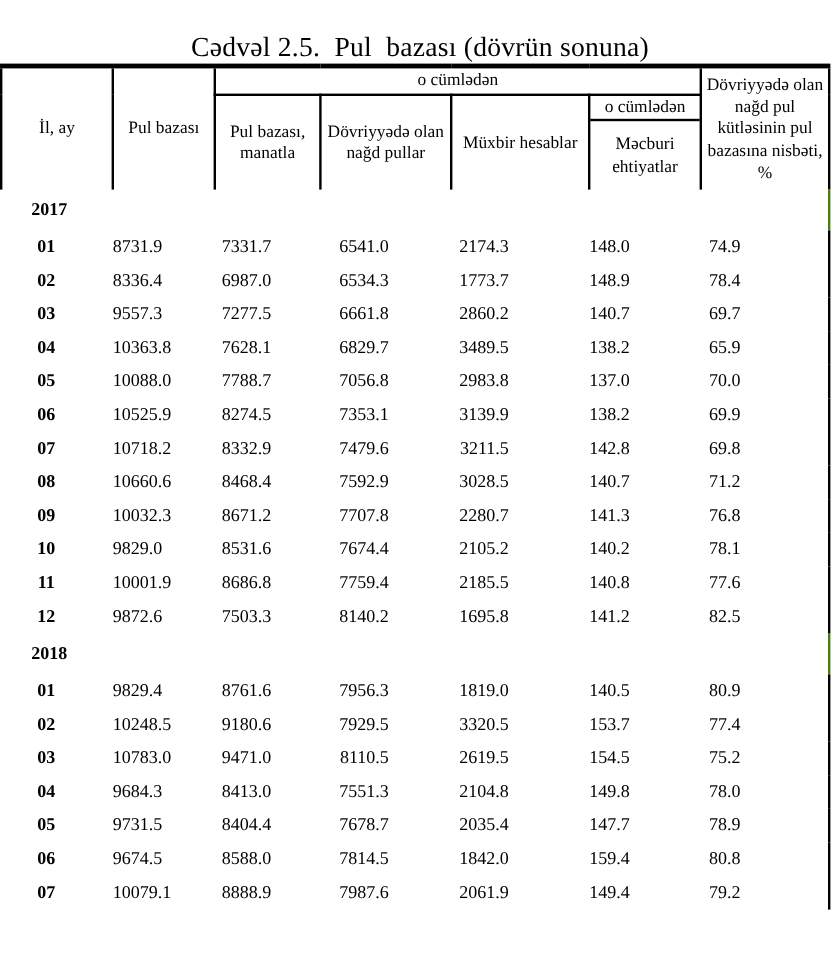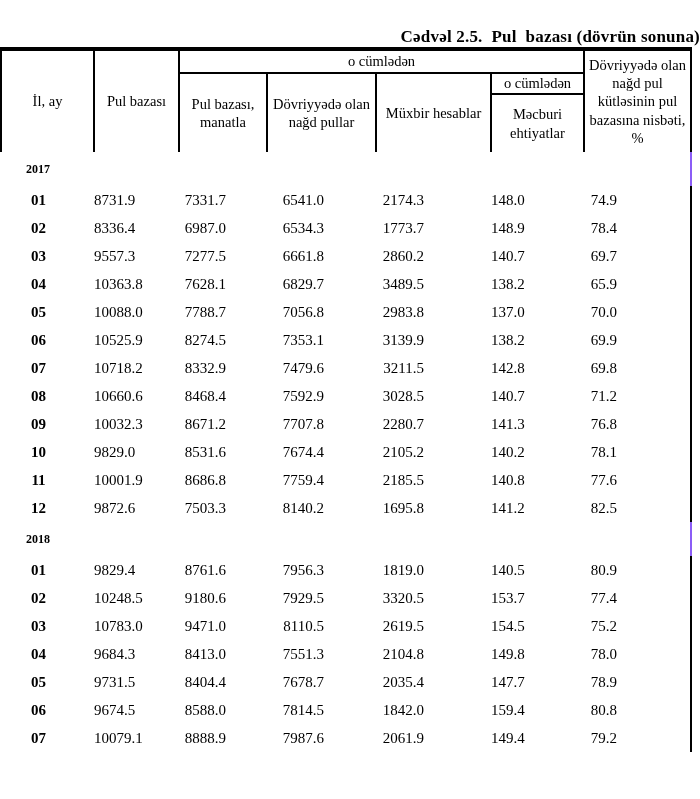--- a/index.html
+++ b/index.html
@@ -9,23 +9,23 @@
   }
   body {
     width: 700px;
     height: 799px;
     overflow: hidden;
     color: #000;
     font-family: "Liberation Serif", "DejaVu Serif", serif;
   }
   .title {
     margin-top: 27px;
-    text-align: right;
-    font-weight: bold;
-    font-size: 17px;
+    text-align: center;
+    font-weight: normal;
+    font-size: 23px;
     white-space: pre;
     letter-spacing: 0.2px;
   }
   .unit {
     margin-top: 21px;
     margin-bottom: 3px;
     text-align: right;
     padding-right: 24px;
     font-size: 13.5px;
   }
@@ -74,22 +74,22 @@
   tbody td.v3 { padding-right: 41px; margin-top: 36px; }
   tbody td.v4 { padding-right: 52px; }
   tbody td.v5 { padding-right: 67px; }
   tbody td.v6 { padding-right: 66px; }
   tbody td.v7 { padding-right: 73px; }
   tbody tr.yrow td {
     text-align: left;
     font-weight: bold;
     padding-left: 25px;
     height: 34px;
-    border-right: 2px solid #8b5cf6;
-    font-size: 12px;
+    border-right: 2px solid #4d7c0f;
+    font-size: 15px;
   }
 </style>
 </head>
 <body>
 
 <div class="page">
 
   <div class="title">Cədvəl 2.5.  Pul  bazası (dövrün sonuna)</div>
 
 

